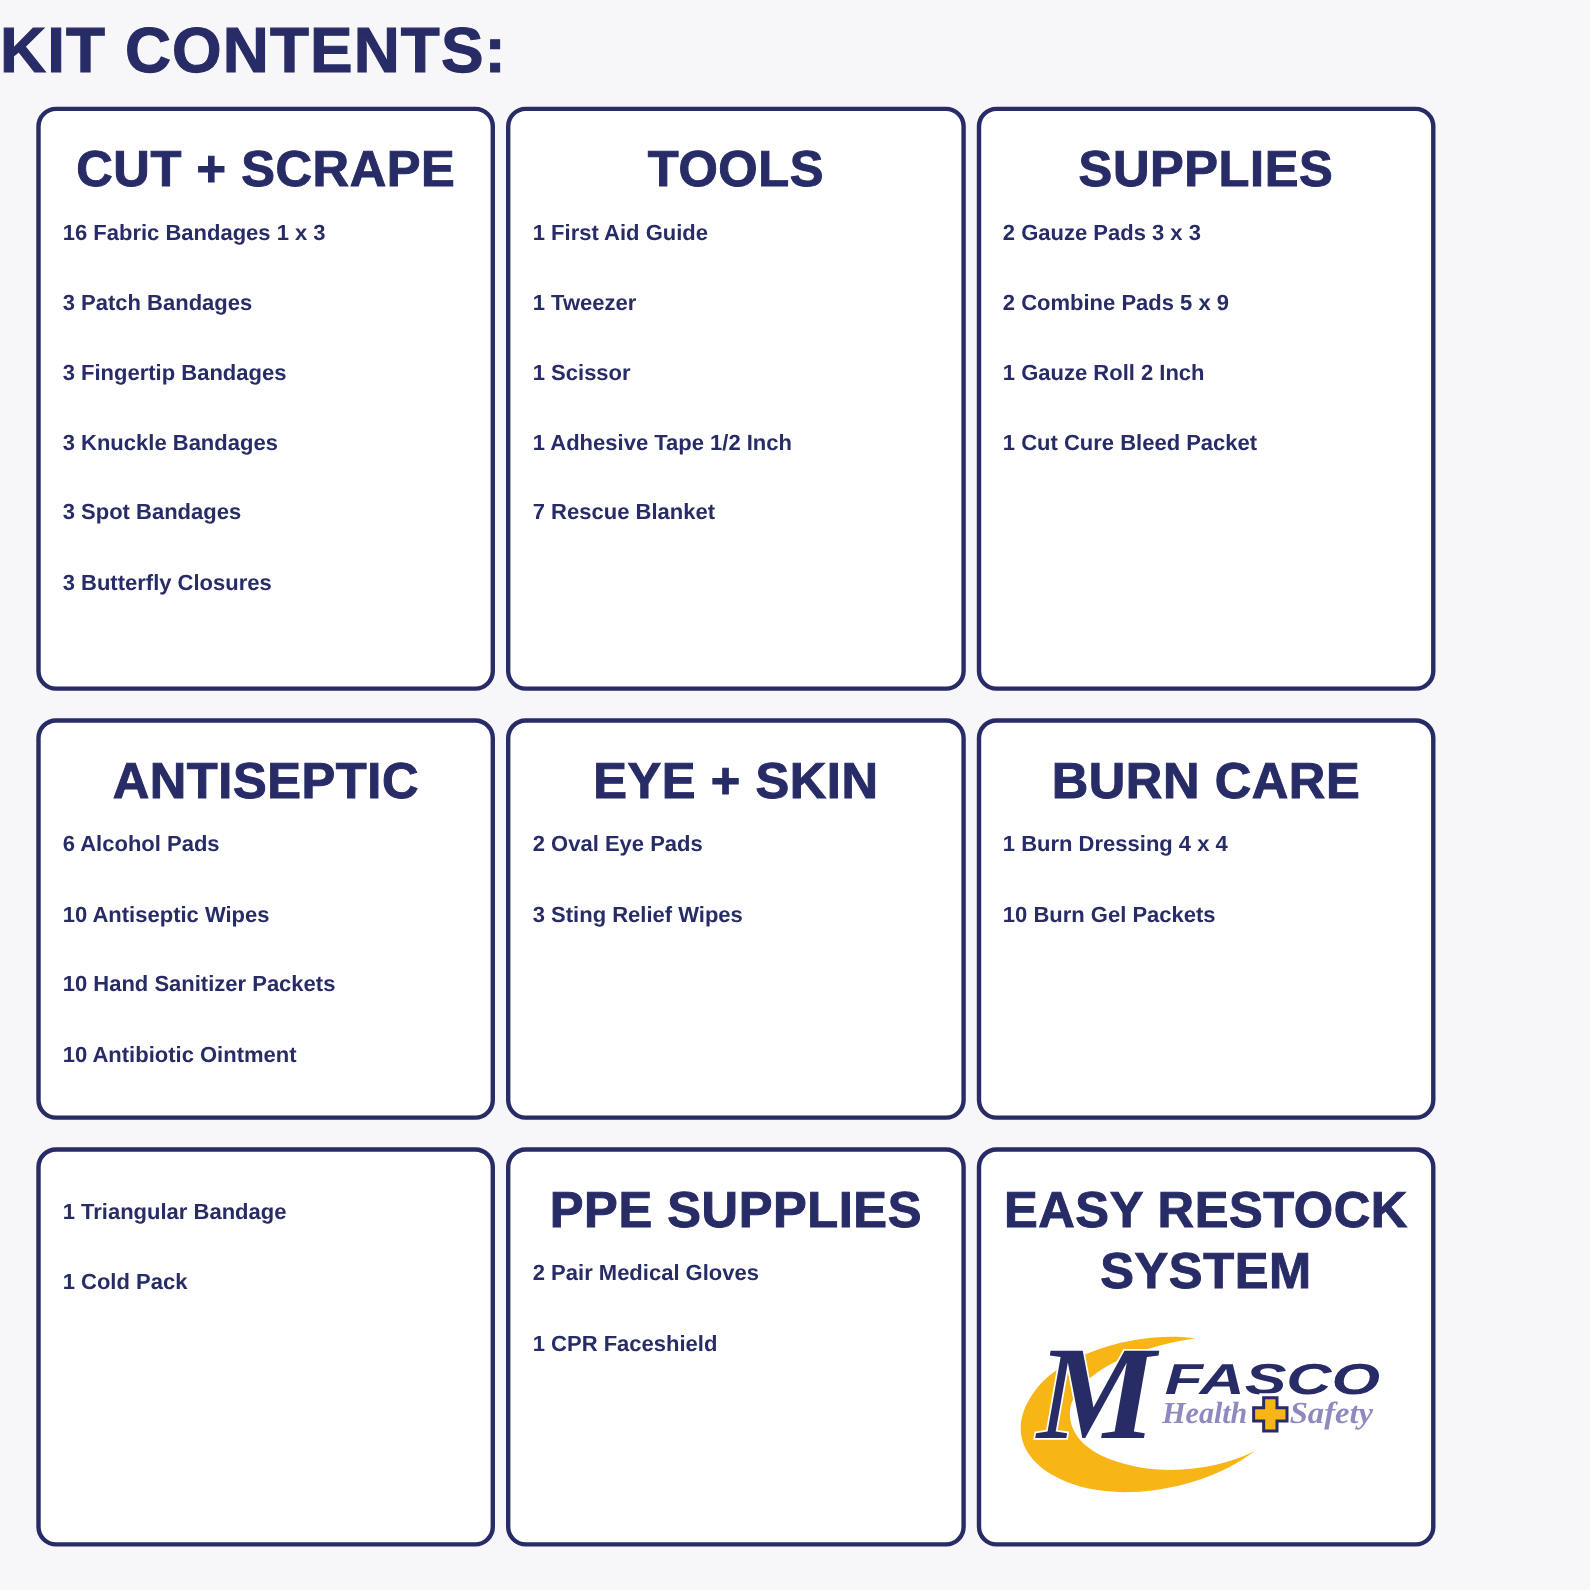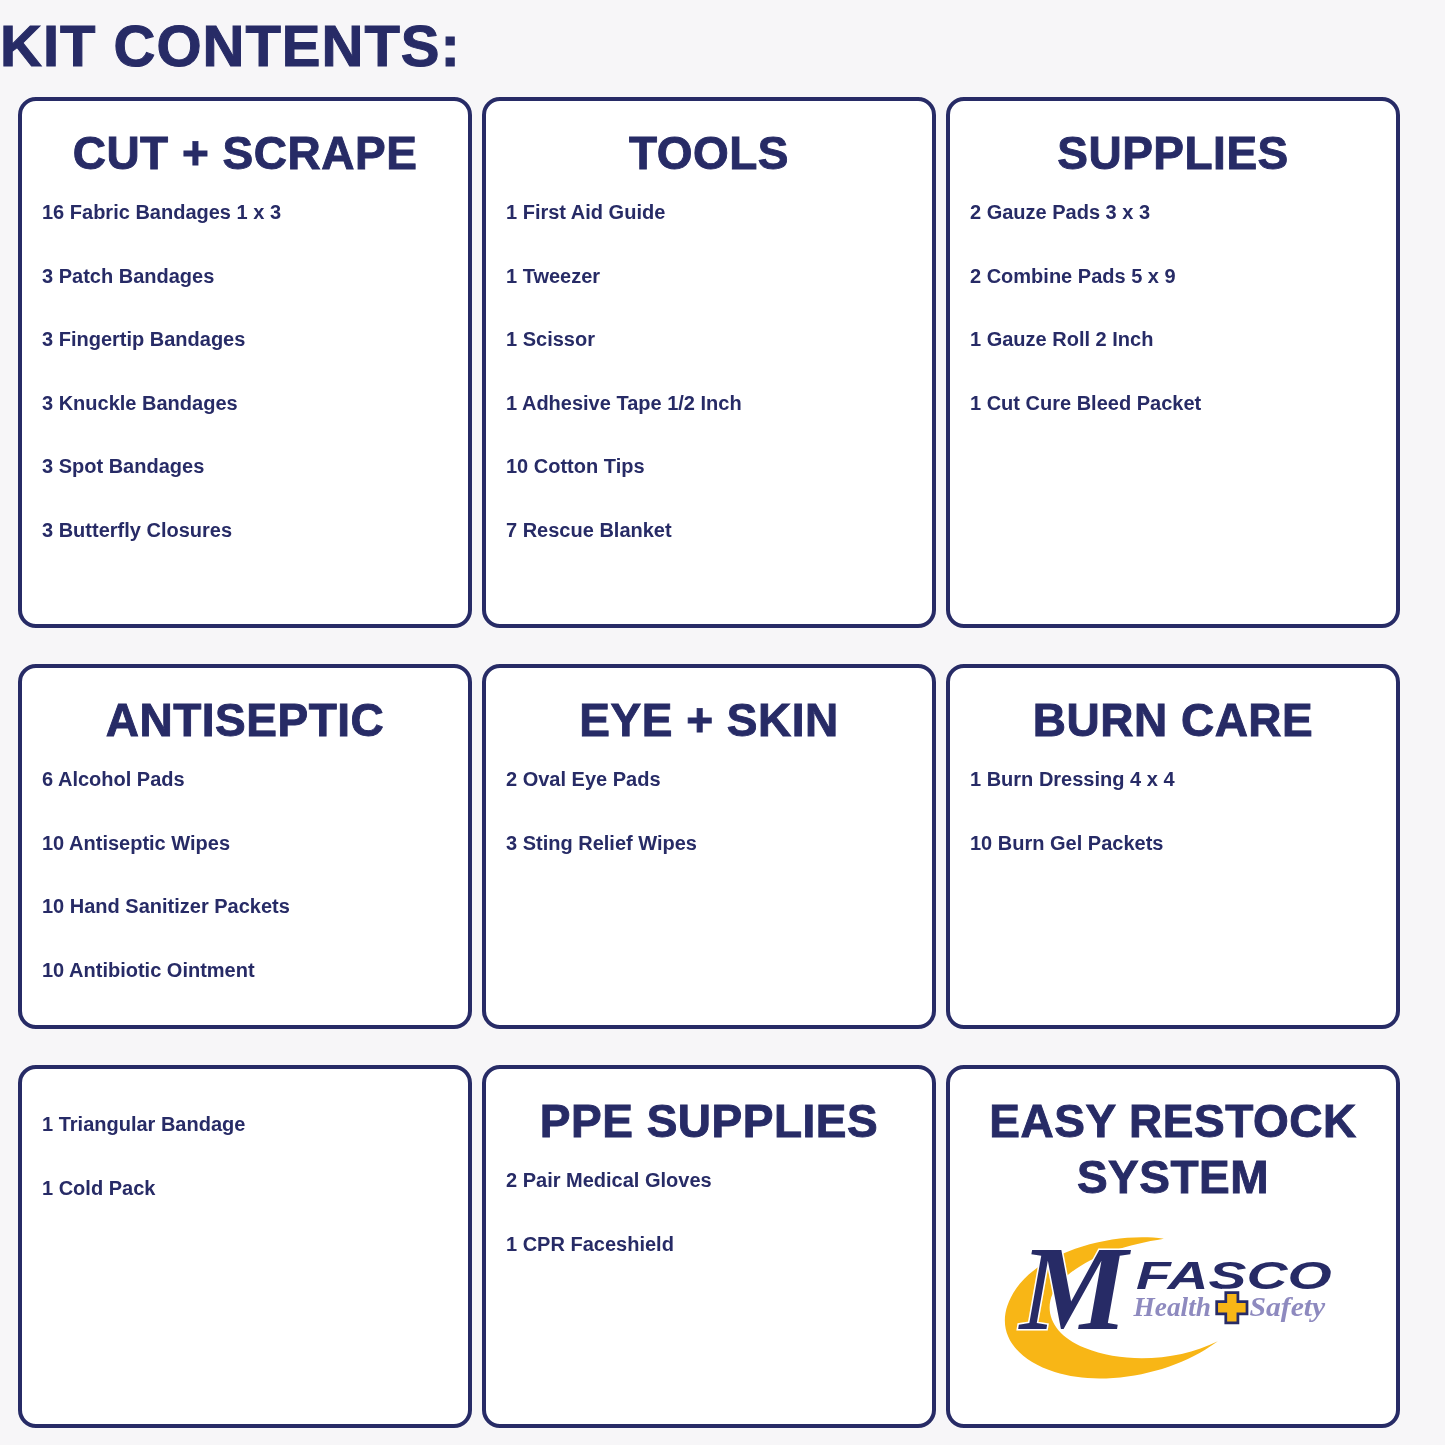--- a/index.html
+++ b/index.html
@@ -7,23 +7,23 @@
     width:1445px;height:1445px;position:relative;overflow:hidden;
     background:#f7f6f8;color:#272b66;
     font-family:"Liberation Sans","DejaVu Sans",sans-serif;
   }
   .page-title{
     position:absolute;top:16px;left:0;width:100%;
     text-align:left;font-size:58px;line-height:60px;font-weight:bold;
     letter-spacing:1px;-webkit-text-stroke:1px #272b66;
   }
   .grid{
-    position:absolute;left:18px;top:97px;width:1382px;
+    position:absolute;left:33px;top:97px;width:1272px;
     display:grid;grid-template-columns:repeat(3,1fr);
-    grid-template-rows:531px 365px 363px;gap:36px 10px;
+    grid-template-rows:531px 365px 363px;gap:25px 10px;
   }
   .box{
     background:#ffffff;border:4.5px solid #272b66;border-radius:18px;
     box-sizing:border-box;padding:24px 14px 0 14px;overflow:hidden;
   }
   .box-title{
     margin:0;text-align:center;font-size:46px;line-height:56px;
     font-weight:bold;letter-spacing:.5px;-webkit-text-stroke:.9px #272b66;
   }
   .items{
@@ -53,21 +53,20 @@
     </ul>
   </div>
 
   <div class="box">
     <h2 class="box-title">TOOLS</h2>
     <ul class="items">
       <li>1 First Aid Guide</li>
       <li>1 Tweezer</li>
       <li>1 Scissor</li>
       <li>1 Adhesive Tape 1/2 Inch</li>
-      <li>10 Cotton Tips</li>
       <li>7 Rescue Blanket</li>
     </ul>
   </div>
 
   <div class="box">
     <h2 class="box-title">SUPPLIES</h2>
     <ul class="items">
       <li>2 Gauze Pads 3 x 3</li>
       <li>2 Combine Pads 5 x 9</li>
       <li>1 Gauze Roll 2 Inch</li>

